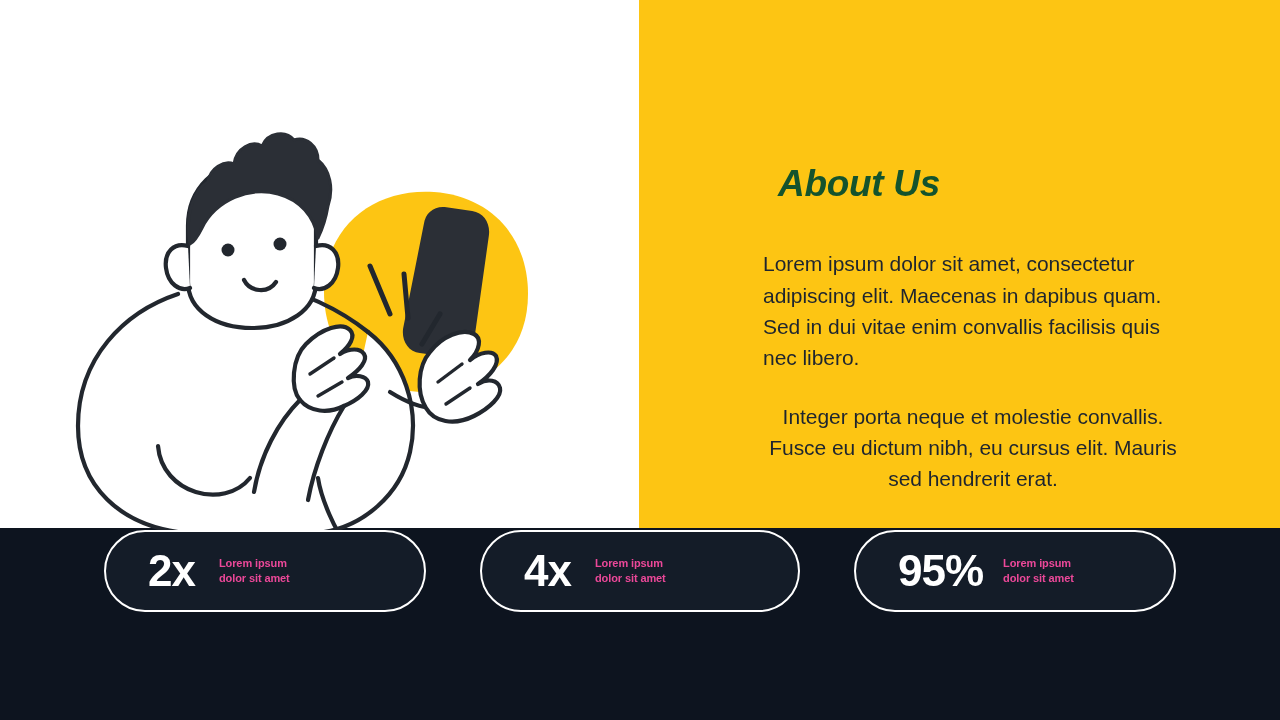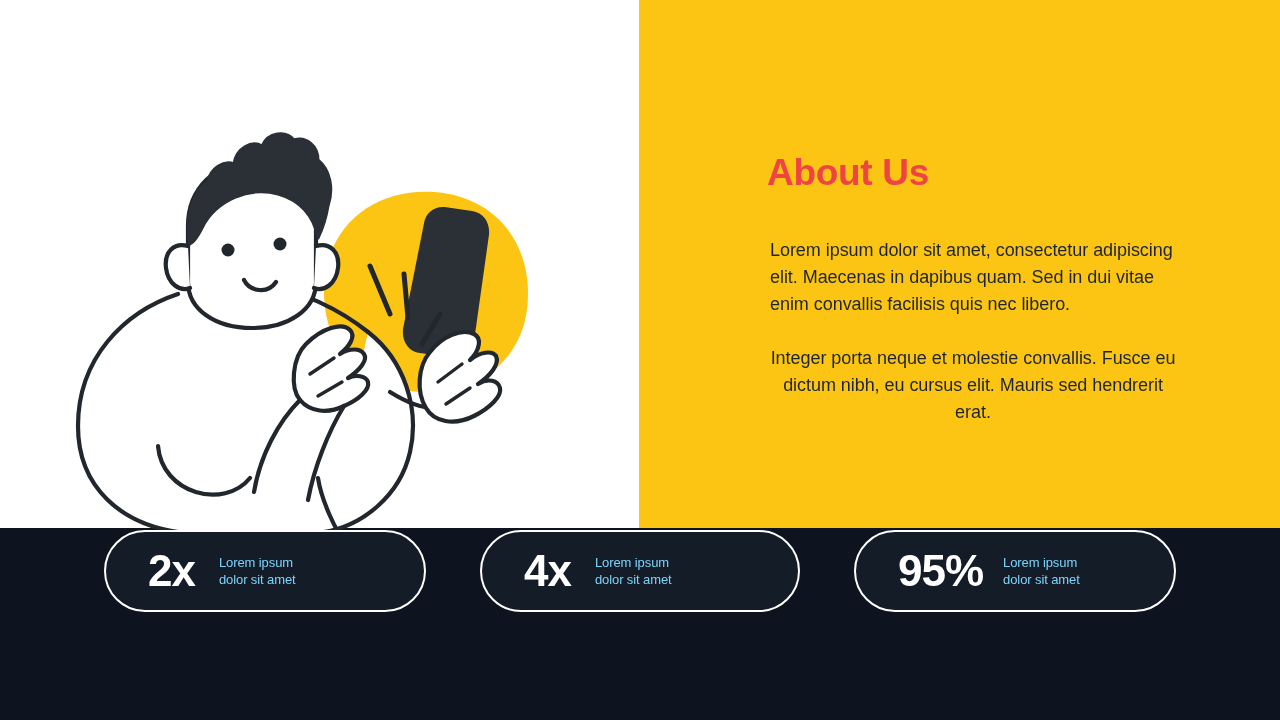--- a/index.html
+++ b/index.html
@@ -49,30 +49,31 @@
   }
   .illustration svg { display: block; width: 100%; height: 100%; }
 
   
   .text-block {
     position: absolute;
     left: 763px; top: 148px;
     width: 420px;
   }
   .about-title {
-    margin: 4px;
+    margin: 15px;
     font-size: 37px;
     font-weight: bold;
     letter-spacing: -0.3px;
-    color: #ef4444;
+    color: #14532d;
     line-height: 1.12;
+    font-style: italic;
   }
   .about-para {
-    margin: 7px;
-    font-size: 18px;
+    margin: 0;
+    font-size: 21px;
     line-height: 1.48;
     color: #1E252F;
     letter-spacing: -0.05px;
   }
   .para-1 { margin-top: 44px; }
   .para-2 { margin-top: 28px; text-align: center; }
 
   
   .stats-row {
     position: absolute;
@@ -98,25 +99,26 @@
   .stat-value {
     font-size: 44px;
     font-weight: bold;
     color: #FFFFFF;
     letter-spacing: -1px;
     line-height: 1;
     white-space: nowrap;
   }
   .stat-caption {
     margin-left: 24px;
-    font-size: 13px;
+    font-size: 11px;
     line-height: 1.32;
-    color: #7dd3fc;
+    color: #ec4899;
     letter-spacing: -0.1px;
     white-space: nowrap;
+    font-weight: bold;
   }
   .pill-3 .stat-caption { margin-left: 20px; }
 </style>
 </head>
 <body>
 
 <div class="slide">
 
   <div class="panel-left"></div>
   <div class="panel-right"></div>

